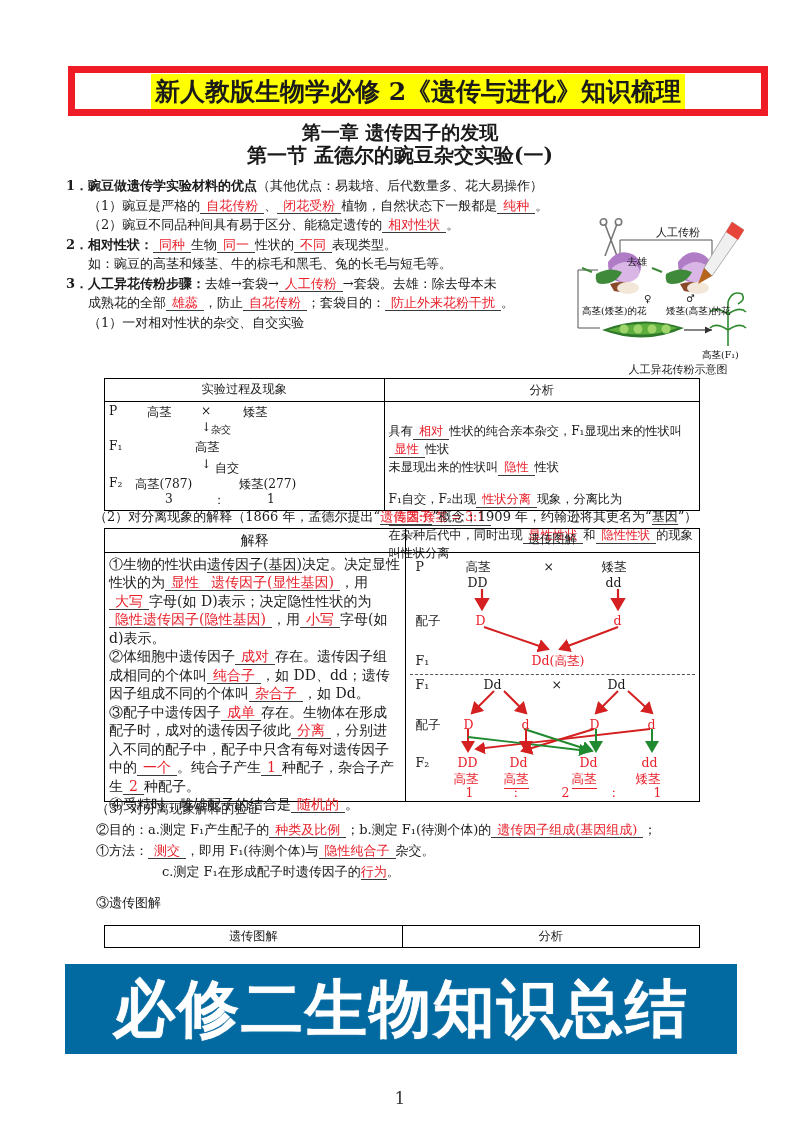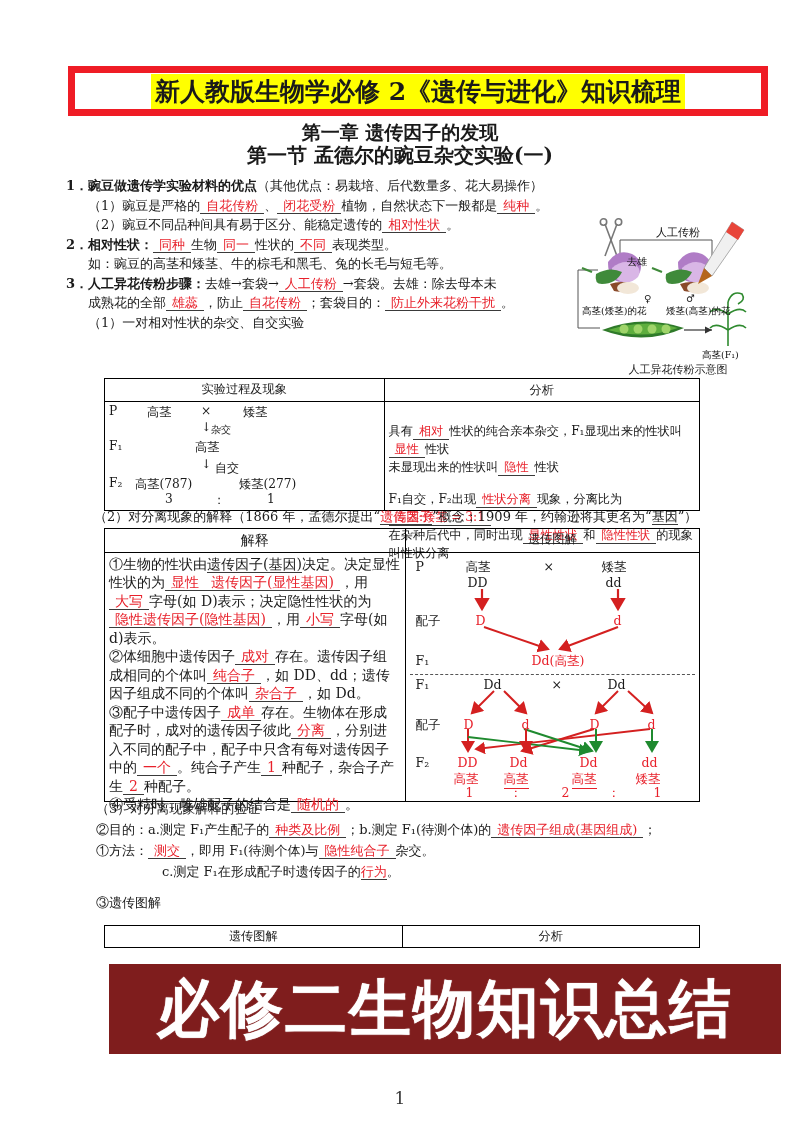--- a/index.html
+++ b/index.html
@@ -110,24 +110,23 @@
   
   .gd { position: relative; font-size: 12.5px; font-family:"DejaVu Serif","Liberation Serif",serif; }
   .gd .lbl { position: absolute; left: 4px; }
   .gd .rdtxt { color: #e8212b; position: absolute; }
   .gd .bktxt { position: absolute; }
 
   
   .orange-banner {
     position: absolute; left: 65px; top: 964px;
     width: 672px; height: 90px;
-    background: #7f1d1d;
+    background: #0369a1;
     display:flex; align-items:center; justify-content:center;
     z-index: 8;
-    margin-left: 44px;
   }
   .orange-banner .t {
     color: #ffffff; font-size: 62px; font-weight: bold;
     letter-spacing: 2px; white-space: nowrap;
     font-family:"DejaVu Sans","Liberation Sans",sans-serif;
     text-shadow: 0 0 1px #fff;
   }
 
   .page-num {
     position: absolute; left: 0; top: 1088px; width: 800px;

